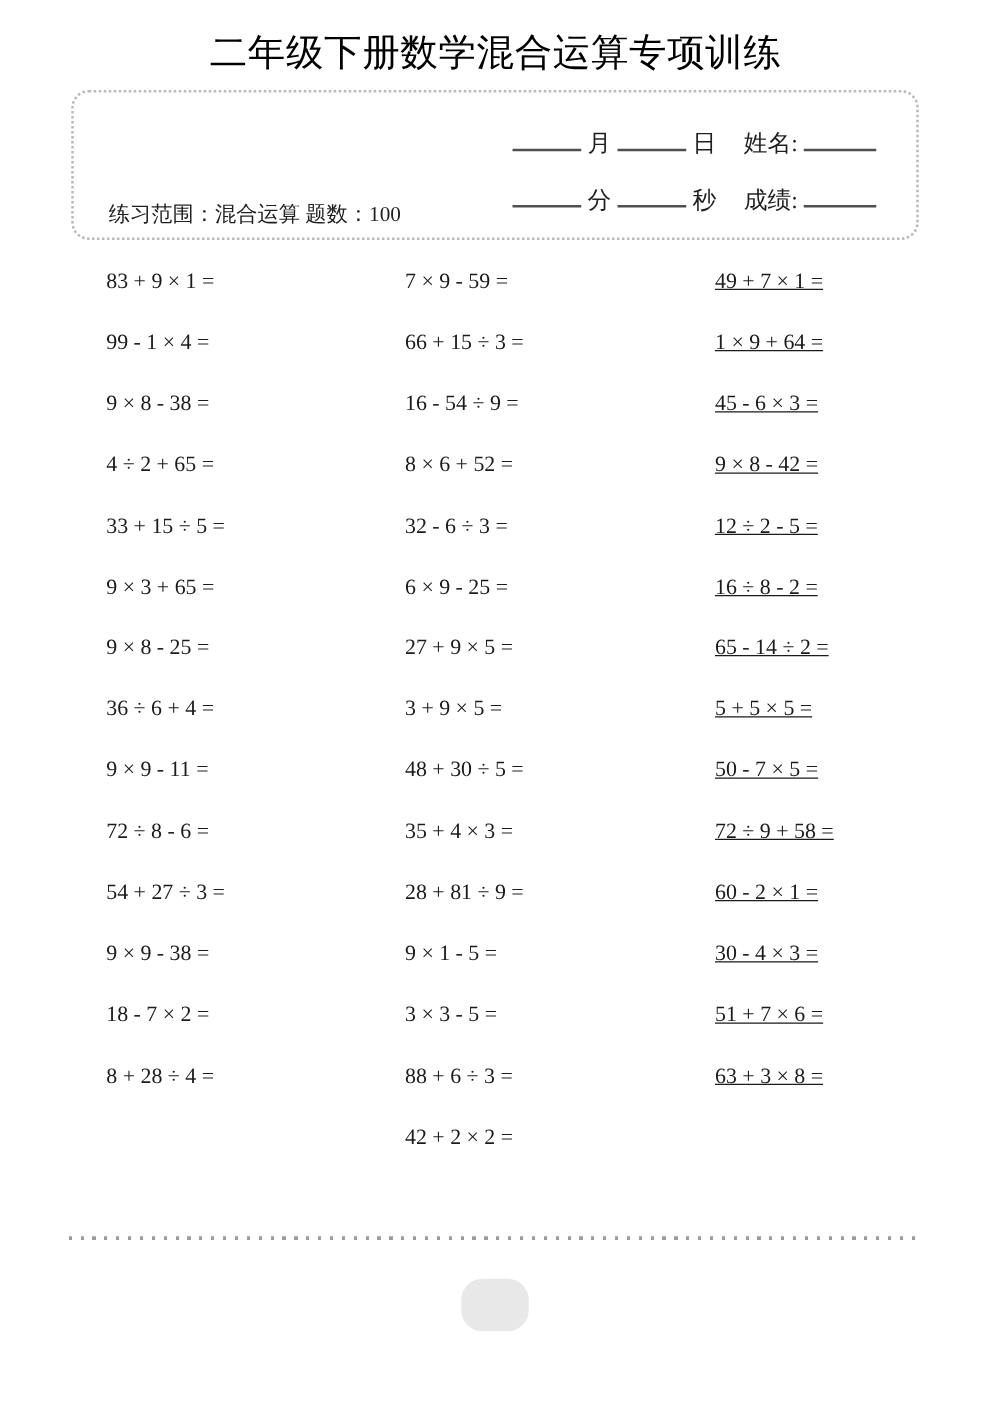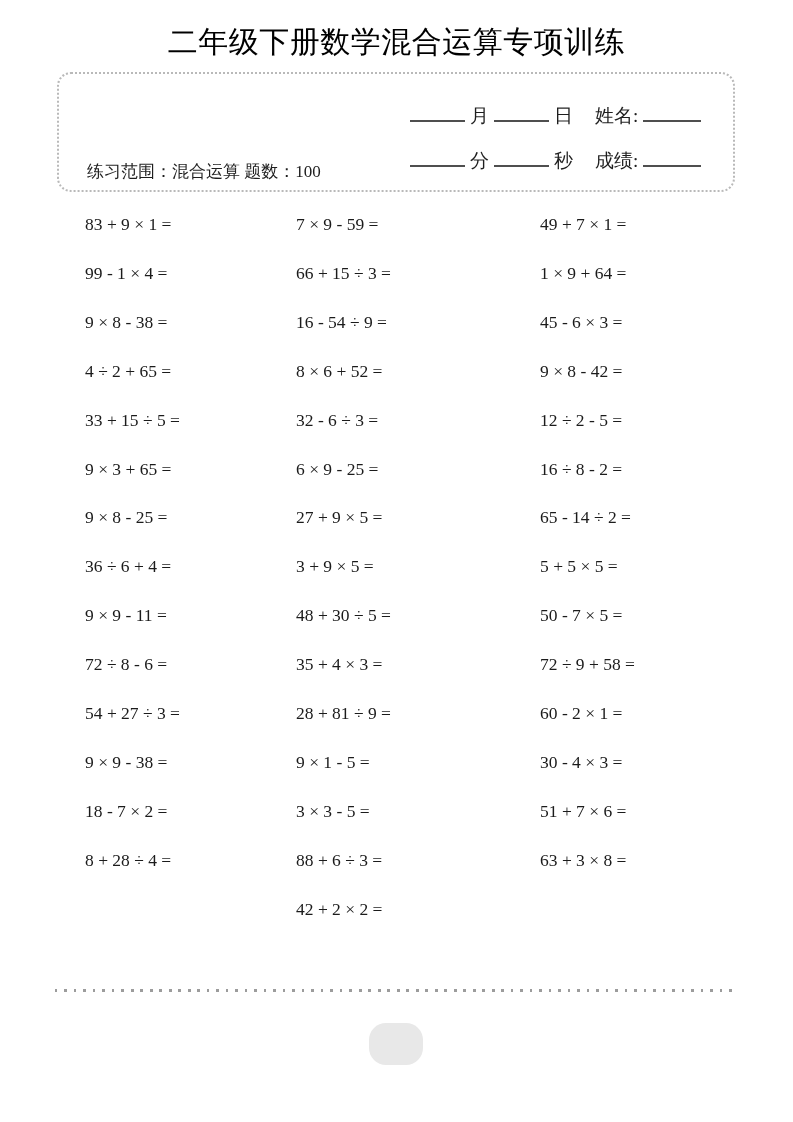--- a/index.html
+++ b/index.html
@@ -45,22 +45,22 @@
     margin:0 5px;
   }
   .blank-time { width:55px; }
   .blank-name { width:58px; margin-right:0; }
   .label-gap { margin-left:22px; }
   .problem-col {
     position:absolute; top:200px;
     display:flex; flex-direction:column;
   }
   .col-1 { left:85px;  }
-  .col-2 { left:296px;text-align:right; }
-  .col-3 { left:540px; }
+  .col-2 { left:324px;text-align:right; }
+  .col-3 { left:572px;text-decoration:underline; }
   .problem-cell {
     height:48.93px;
     display:flex; align-items:center;
     font-size:17.5px;
     color:#1b1b1b;
     white-space:nowrap;
   }
   .bottom-divider {
     position:absolute; left:55px; top:989px;
     width:682px; height:2.5px;

